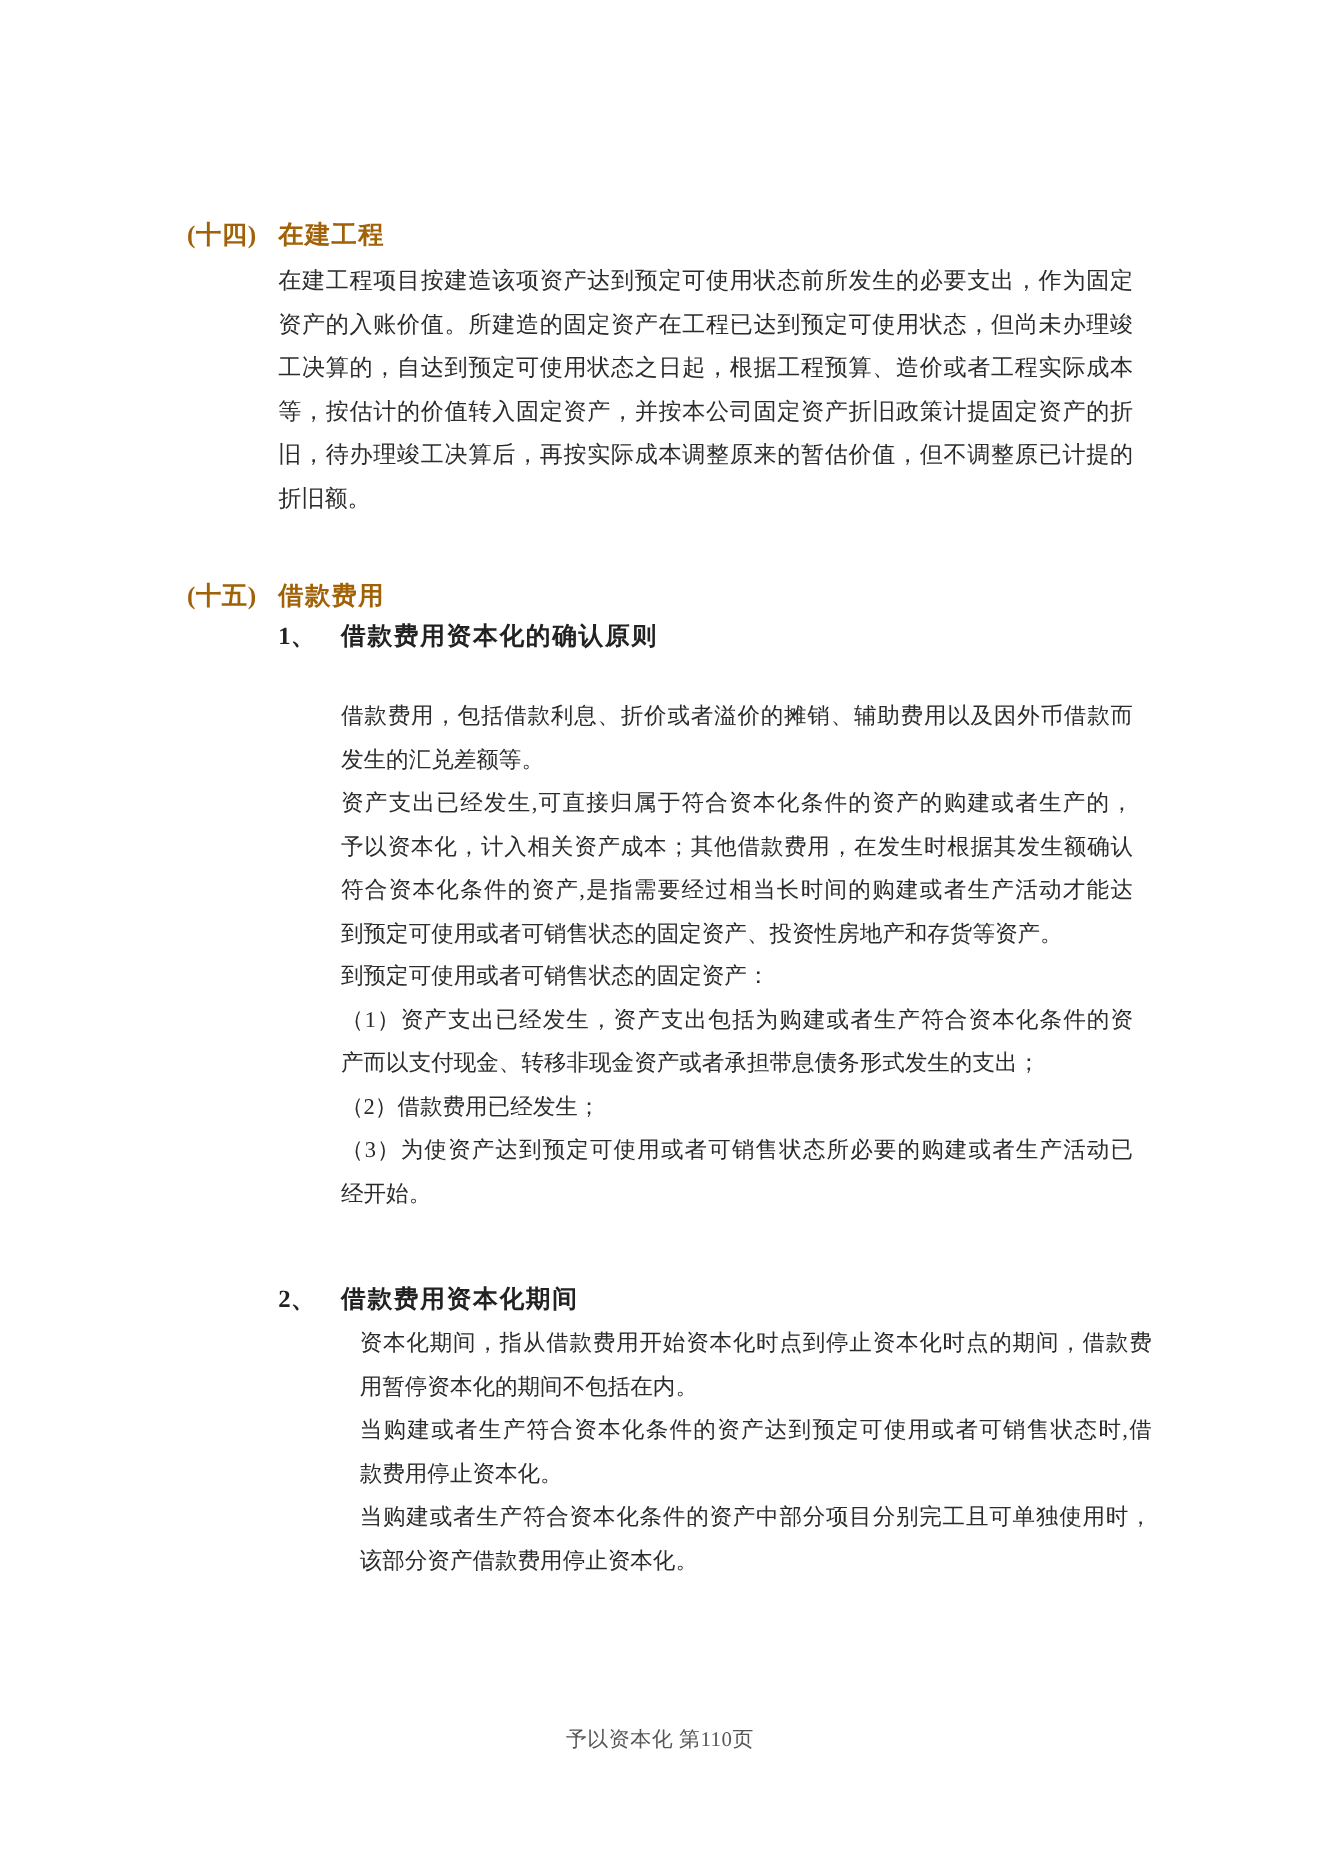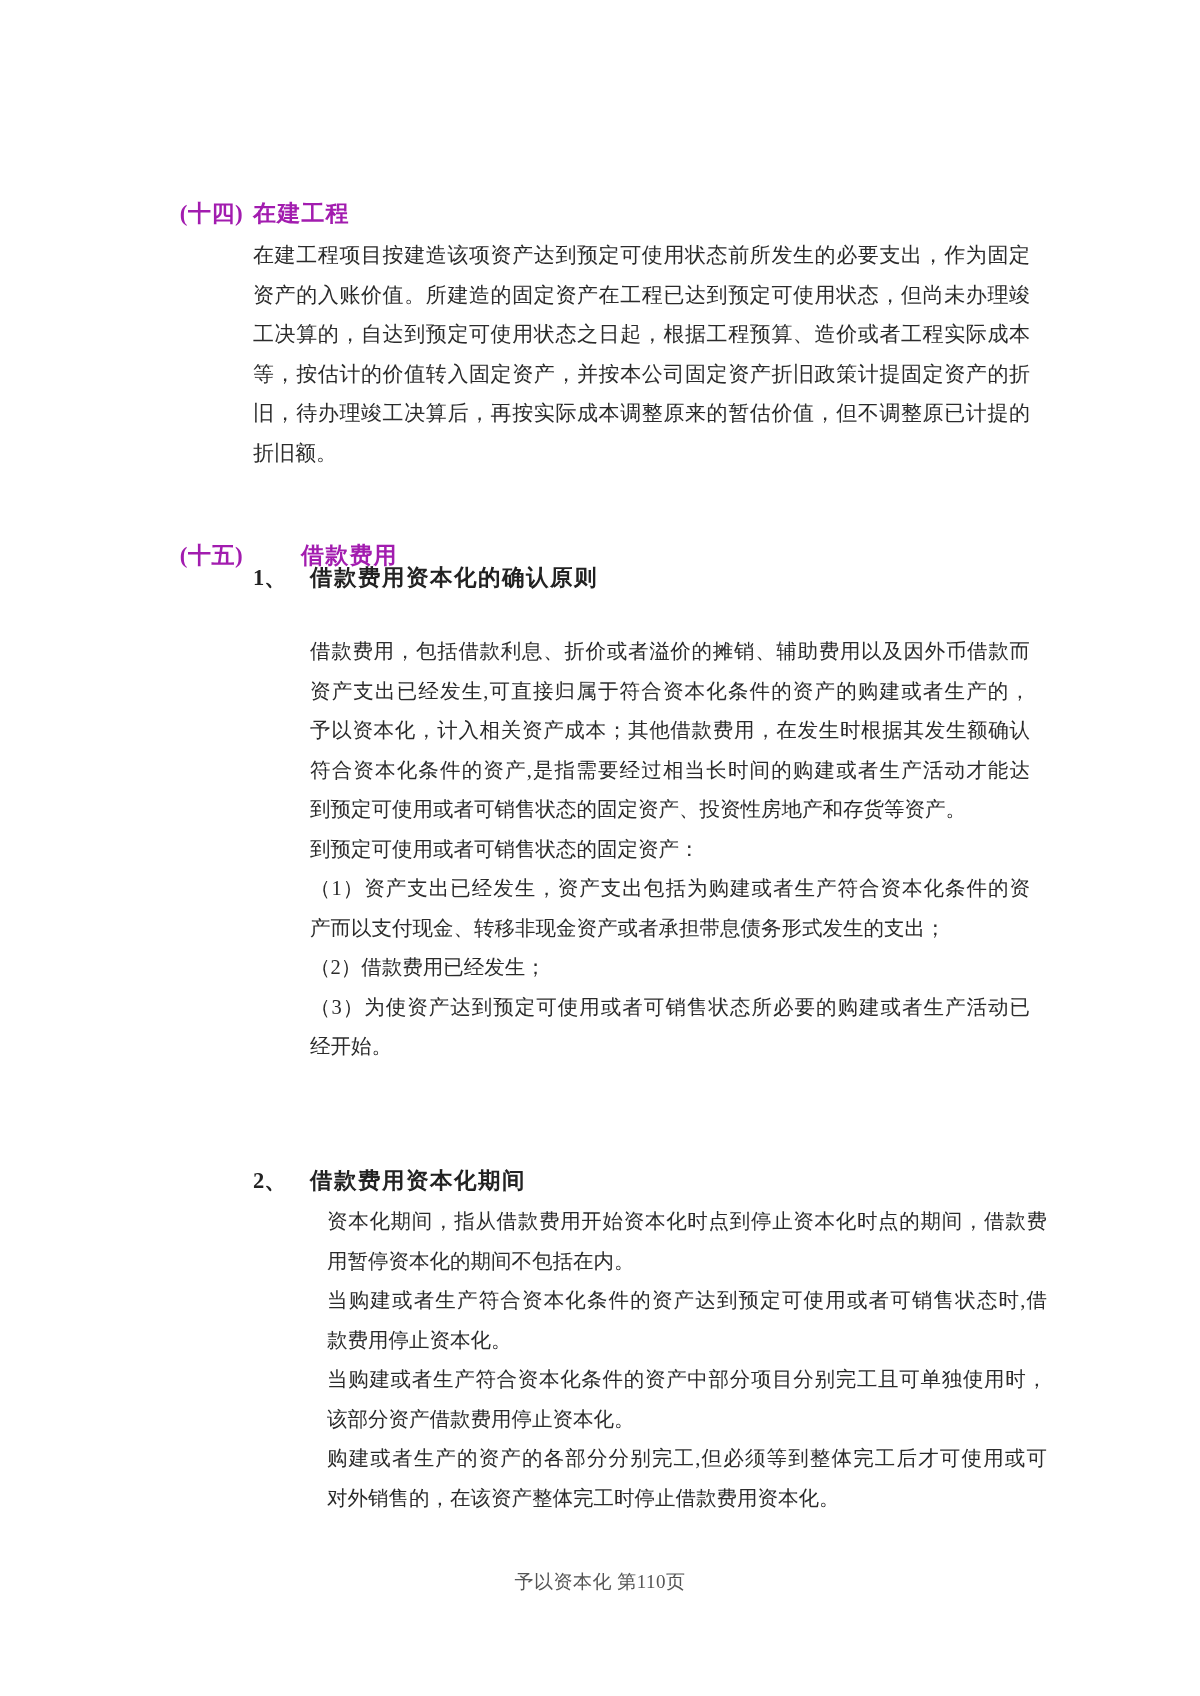--- a/index.html
+++ b/index.html
@@ -12,24 +12,23 @@
     overflow:hidden;
   }
   .abs { position:absolute; }
 
   
   .sec-head {
     display:flex;
     font-weight:bold;
     font-size:23px;
     line-height:32px;
-    color:#a21caf;
+    color:#a16207;
     letter-spacing:1.2px;
     white-space:nowrap;
-    text-align:center;
   }
   .sec-label { width:83px; flex:none; letter-spacing:0.5px; }
 
   
   .sub-head {
     display:flex;
     font-weight:bold;
     font-size:22.5px;
     line-height:32px;
     color:#222222;
@@ -82,33 +81,34 @@
   <div class="para">
       <div class="line j">在建工程项目按建造该项资产达到预定可使用状态前所发生的必要支出，作为固定</div>
       <div class="line j">资产的入账价值。所建造的固定资产在工程已达到预定可使用状态，但尚未办理竣</div>
       <div class="line j">工决算的，自达到预定可使用状态之日起，根据工程预算、造价或者工程实际成本</div>
       <div class="line j">等，按估计的价值转入固定资产，并按本公司固定资产折旧政策计提固定资产的折</div>
       <div class="line j">旧，待办理竣工决算后，再按实际成本调整原来的暂估价值，但不调整原已计提的</div>
       <div class="line">折旧额。</div>
     </div>
 </div>
 
-<div class="abs sec-head" style="left:170px; top:540px;gap:48px;">
+<div class="abs sec-head" style="left:170px; top:526px;">
   <span class="sec-label">(十五)</span>
   <span>借款费用</span>
 </div>
 
 <div class="abs sub-head" style="left:253px; top:562px;">
   <span class="sub-num">1、</span>
   <span>借款费用资本化的确认原则</span>
 </div>
 
 <div class="abs body-sub" style="top:632px;">
   <div class="para">
       <div class="line j">借款费用，包括借款利息、折价或者溢价的摊销、辅助费用以及因外币借款而</div>
+      <div class="line">发生的汇兑差额等。</div>
     </div>
   <div class="para">
       <div class="line j">资产支出已经发生,可直接归属于符合资本化条件的资产的购建或者生产的，</div>
       <div class="line j">予以资本化，计入相关资产成本；其他借款费用，在发生时根据其发生额确认</div>
     </div>
   <div class="para">
       <div class="line j">符合资本化条件的资产,是指需要经过相当长时间的购建或者生产活动才能达</div>
       <div class="line">到预定可使用或者可销售状态的固定资产、投资性房地产和存货等资产。</div>
     </div>
   <div class="para">
@@ -138,21 +138,17 @@
       <div class="line">用暂停资本化的期间不包括在内。</div>
     </div>
   <div class="para">
       <div class="line j">当购建或者生产符合资本化条件的资产达到预定可使用或者可销售状态时,借</div>
       <div class="line">款费用停止资本化。</div>
     </div>
   <div class="para">
       <div class="line j">当购建或者生产符合资本化条件的资产中部分项目分别完工且可单独使用时，</div>
       <div class="line">该部分资产借款费用停止资本化。</div>
     </div>
-  <div class="para">
-      <div class="line j">购建或者生产的资产的各部分分别完工,但必须等到整体完工后才可使用或可</div>
-      <div class="line">对外销售的，在该资产整体完工时停止借款费用资本化。</div>
-    </div>
 </div>
 
 <div class="abs footer">
   <span>予以资本化 第110页</span>
 </div>
 
 </body></html>

